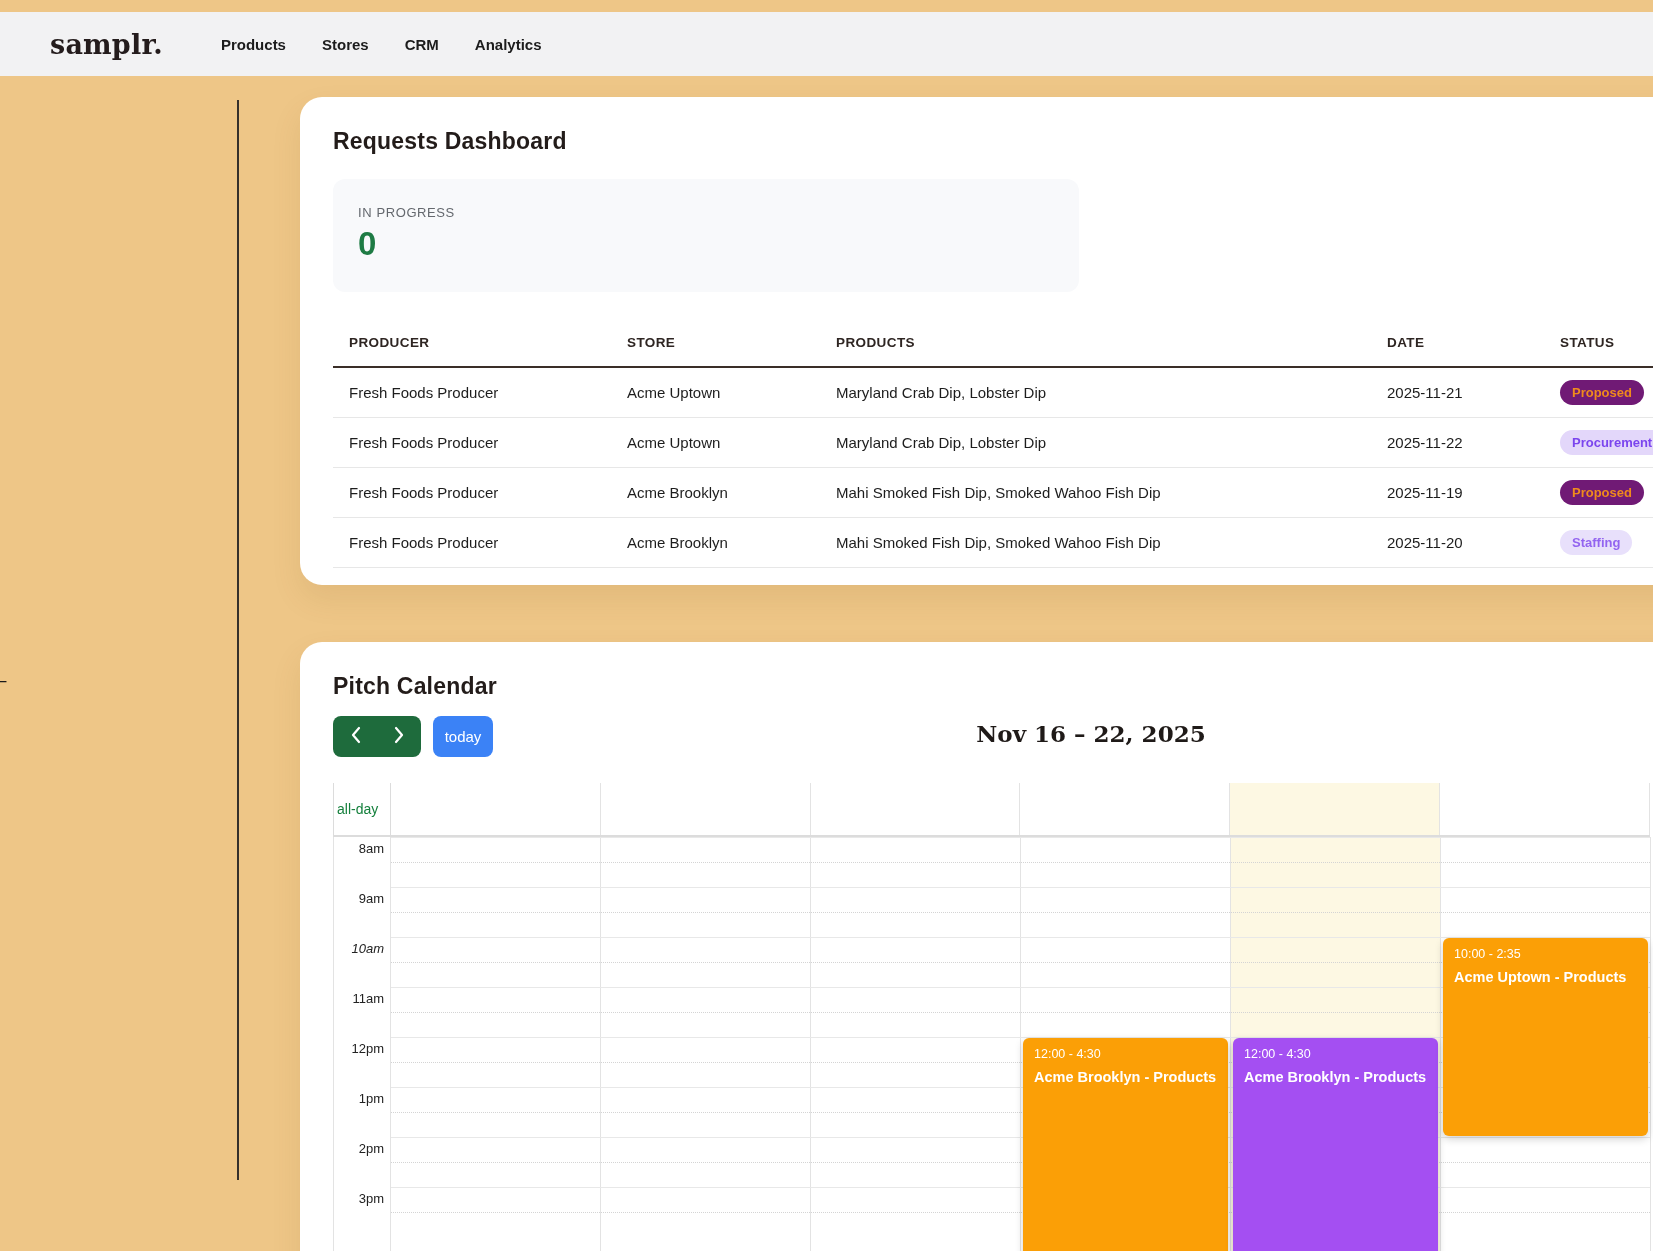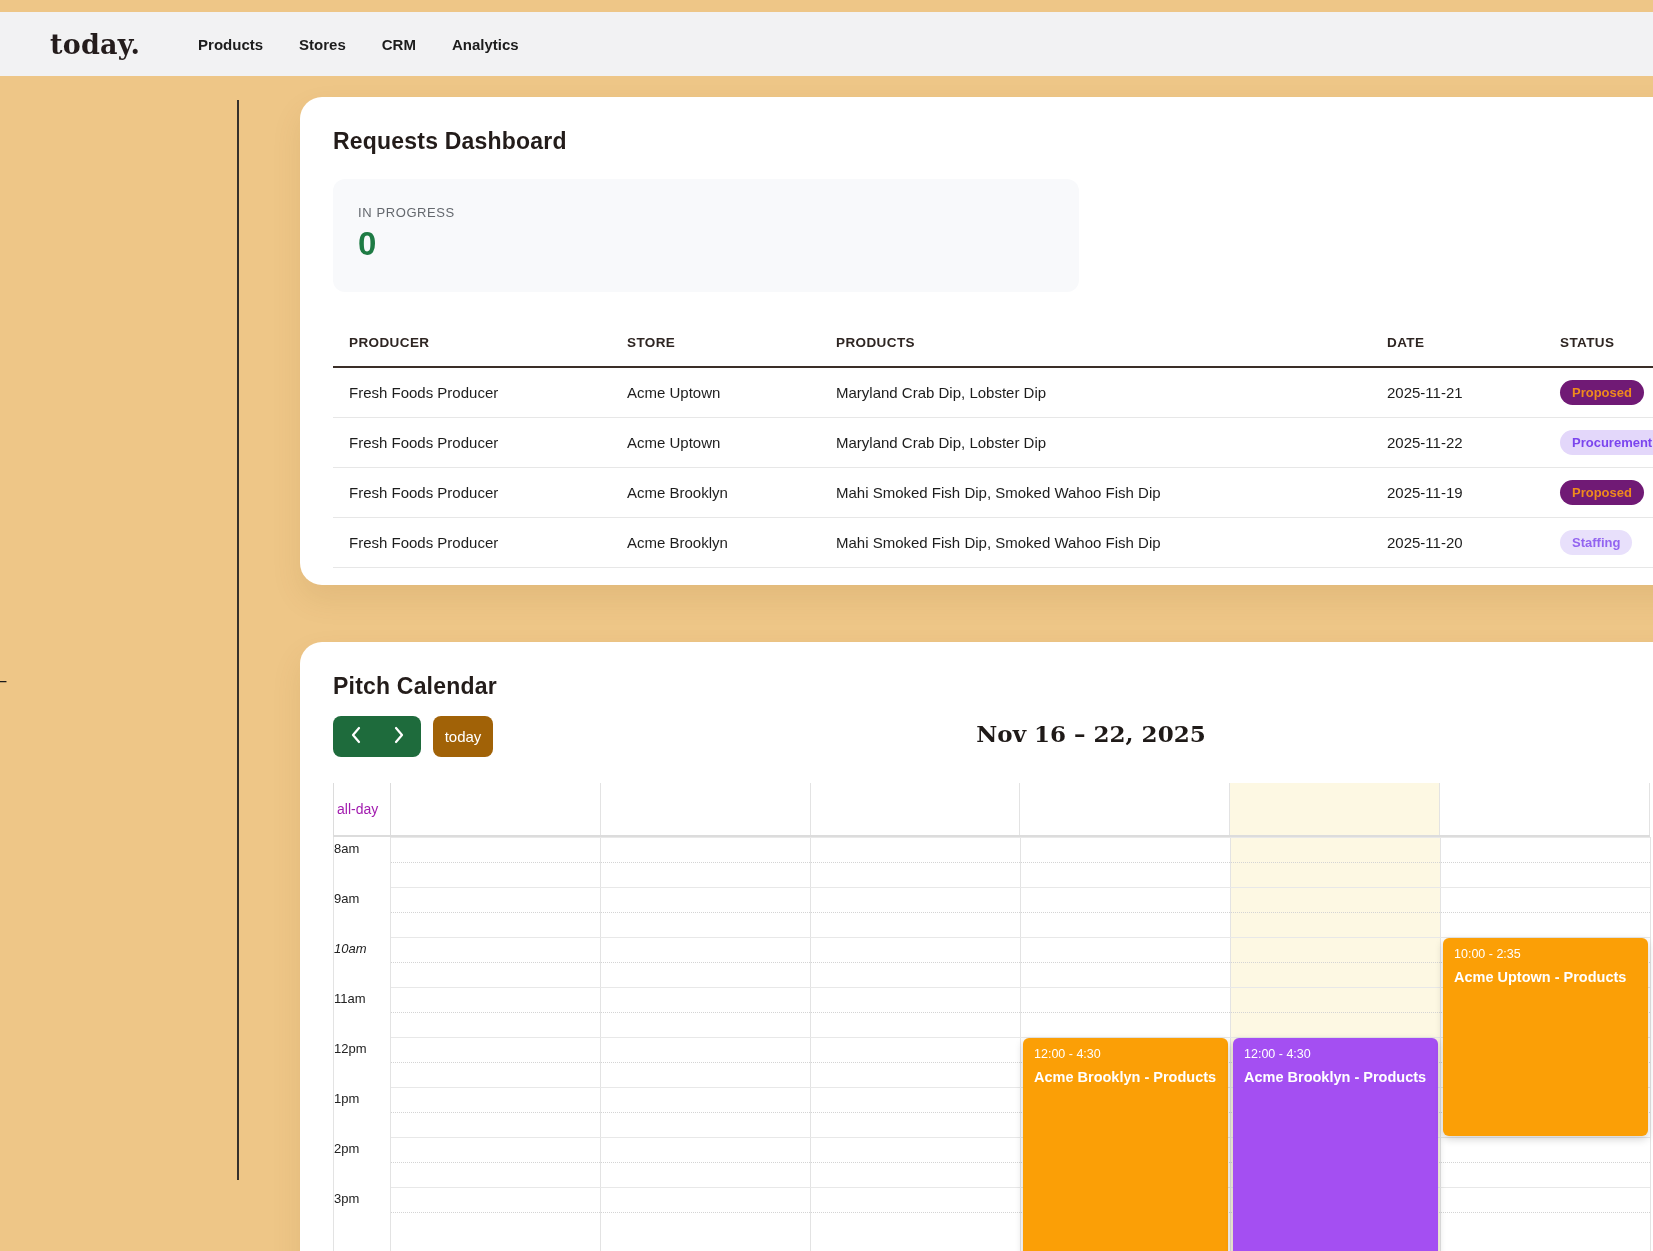--- a/index.html
+++ b/index.html
@@ -41,54 +41,54 @@
   .badge-orange{background:#701a75;color:#ef8b1c;}
   .badge-purple{background:#e3d7fa;color:#7b45ee;}
   .badge-purple-light{background:#e8e0fb;color:#9364f0;}
 
   
   #calendar-card{top:642px;height:700px;}
   .fc-toolbar{position:relative;margin-top:16px;height:41px;}
   .nav-group{position:absolute;left:0;top:0;width:88px;height:41px;background:#1e6b3c;border-radius:8px;
              display:flex;align-items:center;justify-content:space-around;cursor:pointer;}
   .nav-group .nav-half{width:40px;height:41px;display:flex;align-items:center;justify-content:center;cursor:pointer;}
-  .today-btn{position:absolute;left:100px;top:0;width:60px;height:41px;background:#a16207;border:none;
+  .today-btn{position:absolute;left:100px;top:0;width:60px;height:41px;background:#3b82f6;border:none;
              border-radius:8px;color:#fff;font-size:15px;font-family:"Liberation Sans", sans-serif;cursor:pointer;}
   .fc-range-title{position:absolute;left:593px;top:4px;width:330px;text-align:center;
                   font-family:"DejaVu Serif", serif;font-weight:700;font-size:23px;color:#1f1a18;}
 
   .fc{margin-top:26px;width:1317px;}
   .fc-head{display:flex;border-top:1px solid #dcdcdc;border-left:1px solid #dcdcdc;}
   .fc-head .gutter-cell{width:57px;height:30px;border-right:1px solid #dcdcdc;box-sizing:border-box;}
   .fc-day-cell{width:210px;height:30px;border-right:1px solid #dcdcdc;border-bottom:1px solid #dcdcdc;
                box-sizing:border-box;display:flex;align-items:center;justify-content:center;
                font-size:15px;font-weight:600;color:#141414;}
   .fc-allday{display:flex;border-left:1px solid #dcdcdc;border-bottom:2px solid #dcdcdc;}
   .fc-allday .gutter-cell{width:57px;height:52px;border-right:1px solid #dcdcdc;box-sizing:border-box;
-               display:flex;align-items:center;font-size:14px;color:#a21caf;padding-left:3px;}
+               display:flex;align-items:center;font-size:14px;color:#15803d;padding-left:3px;}
   .fc-allday-cell{width:210px;height:52px;border-right:1px solid #e3e3e3;box-sizing:border-box;}
   .fc-timegrid{position:relative;height:450px;border-left:1px solid #e3e3e3;}
   .fc-col-bg{position:absolute;top:0;width:210px;height:450px;border-right:1px solid #e3e3e3;box-sizing:border-box;}
   .fc-gutter-bg{position:absolute;top:0;left:0;width:57px;height:450px;border-right:1px solid #e3e3e3;box-sizing:border-box;}
   .today-bg{background:#fdf8e3;}
   .hour-line{position:absolute;left:57px;right:0;height:0;border-top:1px solid #e8e8e8;}
   .half-line{position:absolute;left:57px;right:0;height:0;border-top:1px dotted #d4d4d4;}
-  .time-label{position:absolute;width:50px;font-size:13px;color:#222222;}
+  .time-label{position:absolute;width:50px;text-align:right;font-size:13px;color:#222222;}
   .fc-event{position:absolute;width:205px;border-radius:6px;box-sizing:border-box;padding:9px 11px;
             color:#fff;box-shadow:0 3px 8px rgba(0,0,0,.18);cursor:pointer;}
   .fc-event .ev-time{font-size:12.5px;line-height:15px;}
   .fc-event .ev-title{margin-top:6px;font-size:14.5px;font-weight:700;line-height:18px;}
 </style>
 </head>
 <body>
 
 <div class="canvas">
 
   <div class="navbar">
-    <div class="logo">today.</div>
+    <div class="logo">samplr.</div>
     <div class="nav-links">
         <div class="nav-link">Products</div>
         <div class="nav-link">Stores</div>
         <div class="nav-link">CRM</div>
         <div class="nav-link">Analytics</div>
       </div>
   </div>
 
   <div class="vline"></div>
   <div class="arrow-artifact">←</div>

